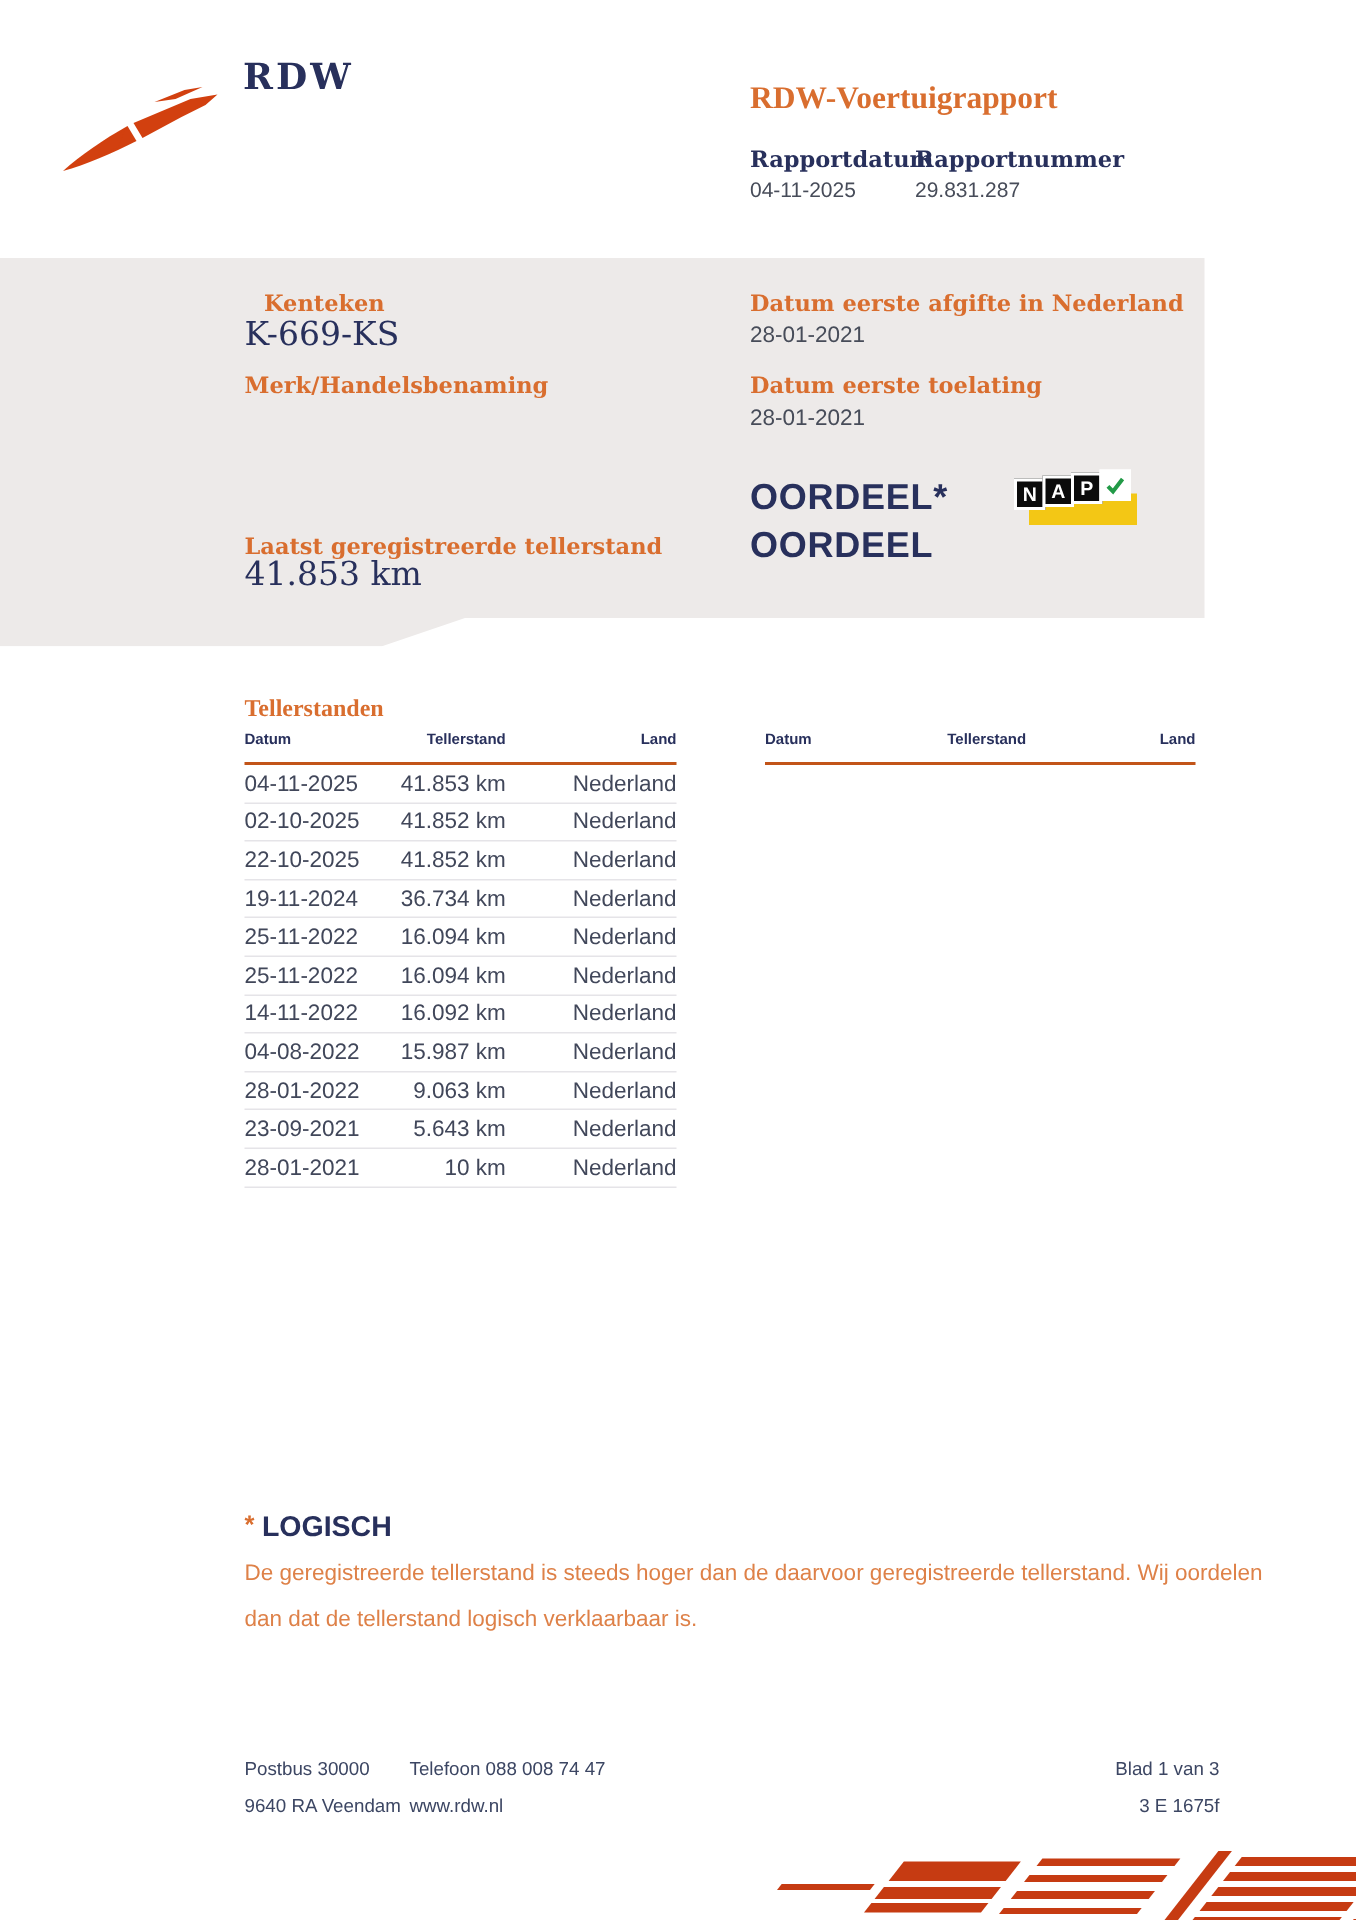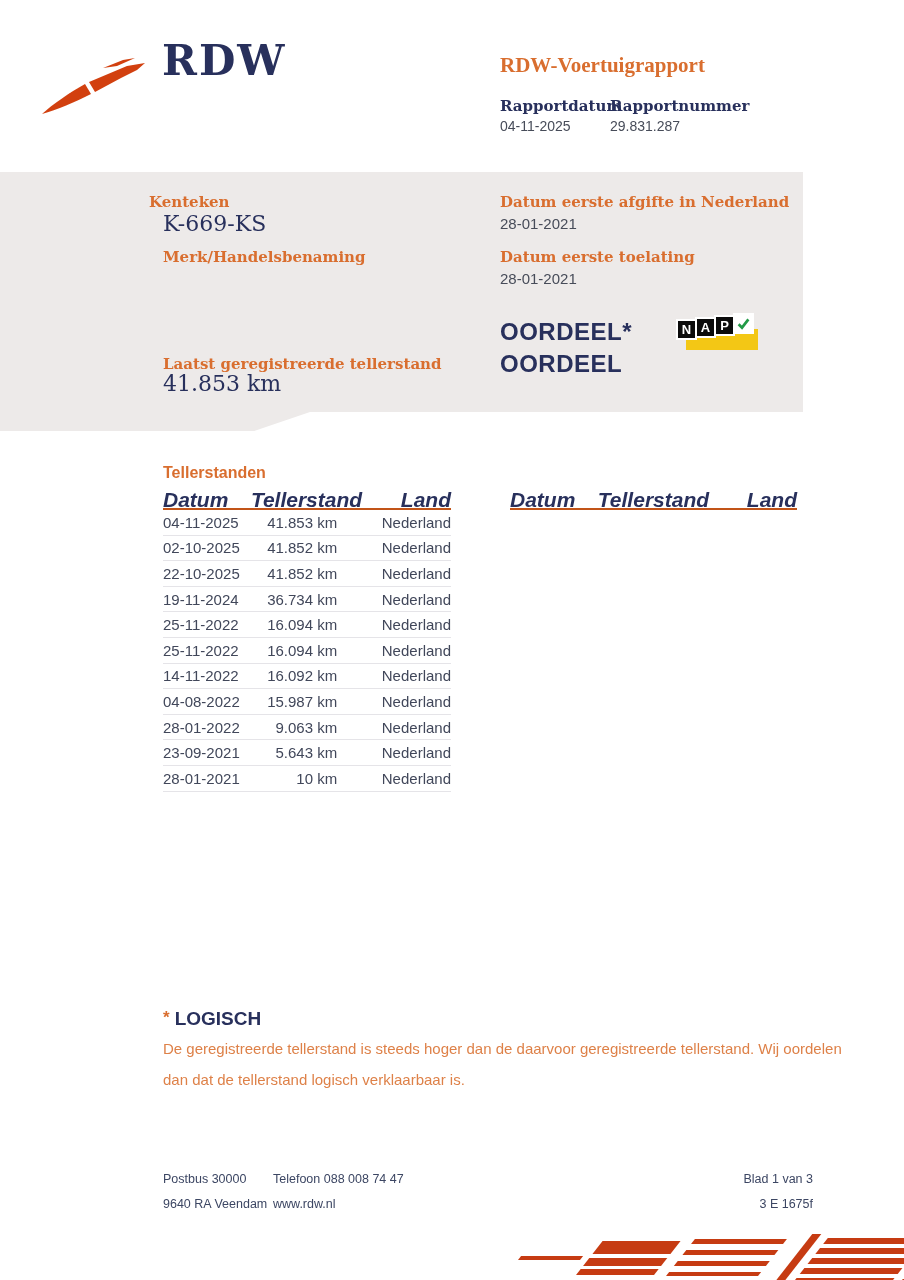--- a/index.html
+++ b/index.html
@@ -17,37 +17,37 @@
     --logo-orange:#D2400F;
     --row-border:#E5E4E8;
   }
   html,body{margin:0;padding:0;background:#fff;}
   .page{position:relative;width:904px;height:1280px;background:#fff;overflow:hidden;
         font-family:"Liberation Sans",sans-serif;}
 
   
   .logo{position:absolute;left:38px;top:54px;width:112px;height:62px;}
   .brand{position:absolute;left:162px;top:36px;font-family:"DejaVu Serif",serif;
-         font-weight:bold;font-size:42px;color:var(--navy);letter-spacing:2px;}
+         font-weight:bold;font-size:24px;color:var(--navy);letter-spacing:2px;}
   .doc-title{position:absolute;left:500px;top:53px;font-family:Liberation Serif, serif;
          font-weight:bold;font-size:21px;color:var(--accent-orange);white-space:nowrap;}
   .meta-label{position:absolute;top:97px;font-family:"DejaVu Serif",serif;font-weight:bold;
          font-size:15px;color:var(--navy);white-space:nowrap;}
   .meta-value{position:absolute;top:118px;font-size:14px;color:var(--text-gray);white-space:nowrap;}
   .mcol1{left:500px}.mcol2{left:610px}
 
   
   .panel{position:absolute;left:0;top:172px;width:803px;height:240px;background:var(--panel-gray);}
   .panel-notch{position:absolute;left:0;top:412px;width:310px;height:19px;background:var(--panel-gray);
          clip-path:polygon(0 0,100% 0,82% 100%,0 100%);}
   .f-label{position:absolute;font-family:"DejaVu Serif",serif;font-weight:bold;font-size:15px;
          color:var(--accent-orange);white-space:nowrap;}
   .f-big{position:absolute;font-family:"DejaVu Serif",serif;font-size:22px;color:var(--navy);white-space:nowrap;}
   .f-val{position:absolute;font-size:15px;color:var(--text-gray);white-space:nowrap;}
-  .kenteken-label{left:149px;top:193px}
+  .kenteken-label{left:176px;top:193px}
   .kenteken-value{left:163px;top:211px}
   .merk-label{left:163px;top:248px}
   .merk-value{left:163px;top:266px}
   .teller-label{left:163px;top:355px}
   .teller-value{left:163px;top:371px}
   .afgifte-label{left:500px;top:193px}
   .afgifte-value{left:500px;top:215px}
   .toelating-label{left:500px;top:248px}
   .toelating-value{left:500px;top:270px}
   .oordeel{position:absolute;left:500px;top:316px;font-weight:bold;font-size:24px;
@@ -55,26 +55,26 @@
 
   
   .nap{position:absolute;left:676px;top:311px;width:88px;height:44px;}
   .nap-yellow{position:absolute;left:10px;top:18px;width:72px;height:21px;background:var(--nap-yellow);}
   .nap-tile{position:absolute;width:17px;height:17px;background:#0B0B0B;border:2px solid #fff;
          color:#fff;font-weight:bold;font-size:13px;display:flex;align-items:center;justify-content:center;}
   .tile-n{left:0;top:8px}.tile-a{left:19px;top:6px}.tile-p{left:38px;top:4px}
   .tile-check{left:57px;top:2px;background:#fff;}
 
   
-  .section-title{position:absolute;left:163px;top:464px;font-family:Liberation Sans, sans-serif;
+  .section-title{position:absolute;left:163px;top:464px;font-family:Liberation Serif, serif;
          font-weight:bold;font-size:16px;color:var(--accent-orange);}
   .table1{position:absolute;left:163px;top:488px;width:288px;}
   .table2{position:absolute;left:510px;top:488px;width:287px;}
   .t-head{display:flex;height:20px;border-bottom:2px solid var(--underline-orange);
-         font-weight:bold;font-size:21px;color:var(--navy);font-style:italic;}
+         font-weight:bold;font-size:10px;color:var(--navy);}
   .t-row{display:flex;height:24.6px;align-items:center;border-bottom:1px solid var(--row-border);
          font-size:15px;color:var(--table-text);}
   .c-datum{width:100px;text-align:left;}
   .c-tellerstand{width:90px;text-align:right;}
   .c-land{width:98px;text-align:right;margin-left:24px;}
   .table2 .c-land{width:97px;}
 
   
   .note-head{position:absolute;left:163px;top:1008px;font-weight:bold;font-size:19px;color:var(--navy);}
   .note-head .ast{color:var(--accent-orange);font-size:17px;margin-right:5px;position:relative;top:-2px;}

